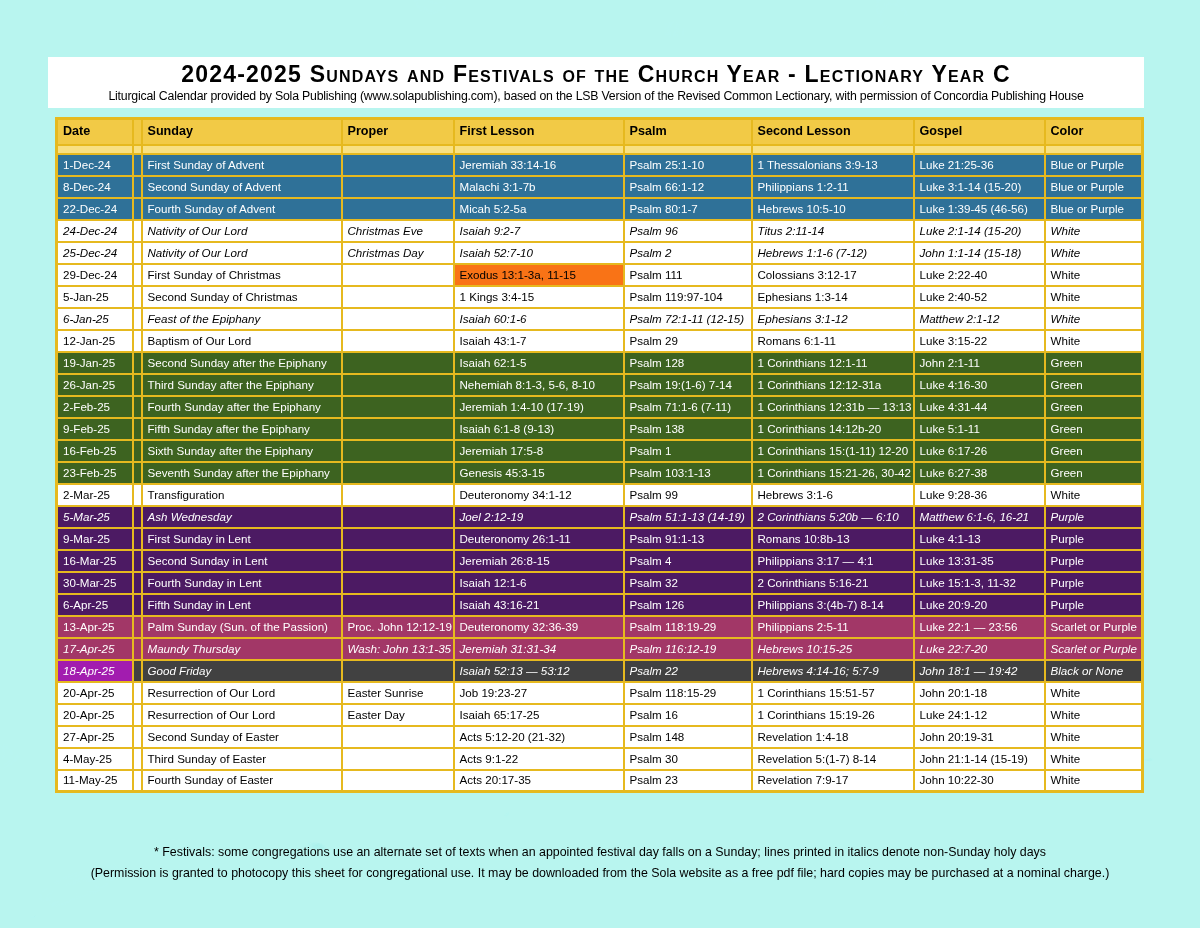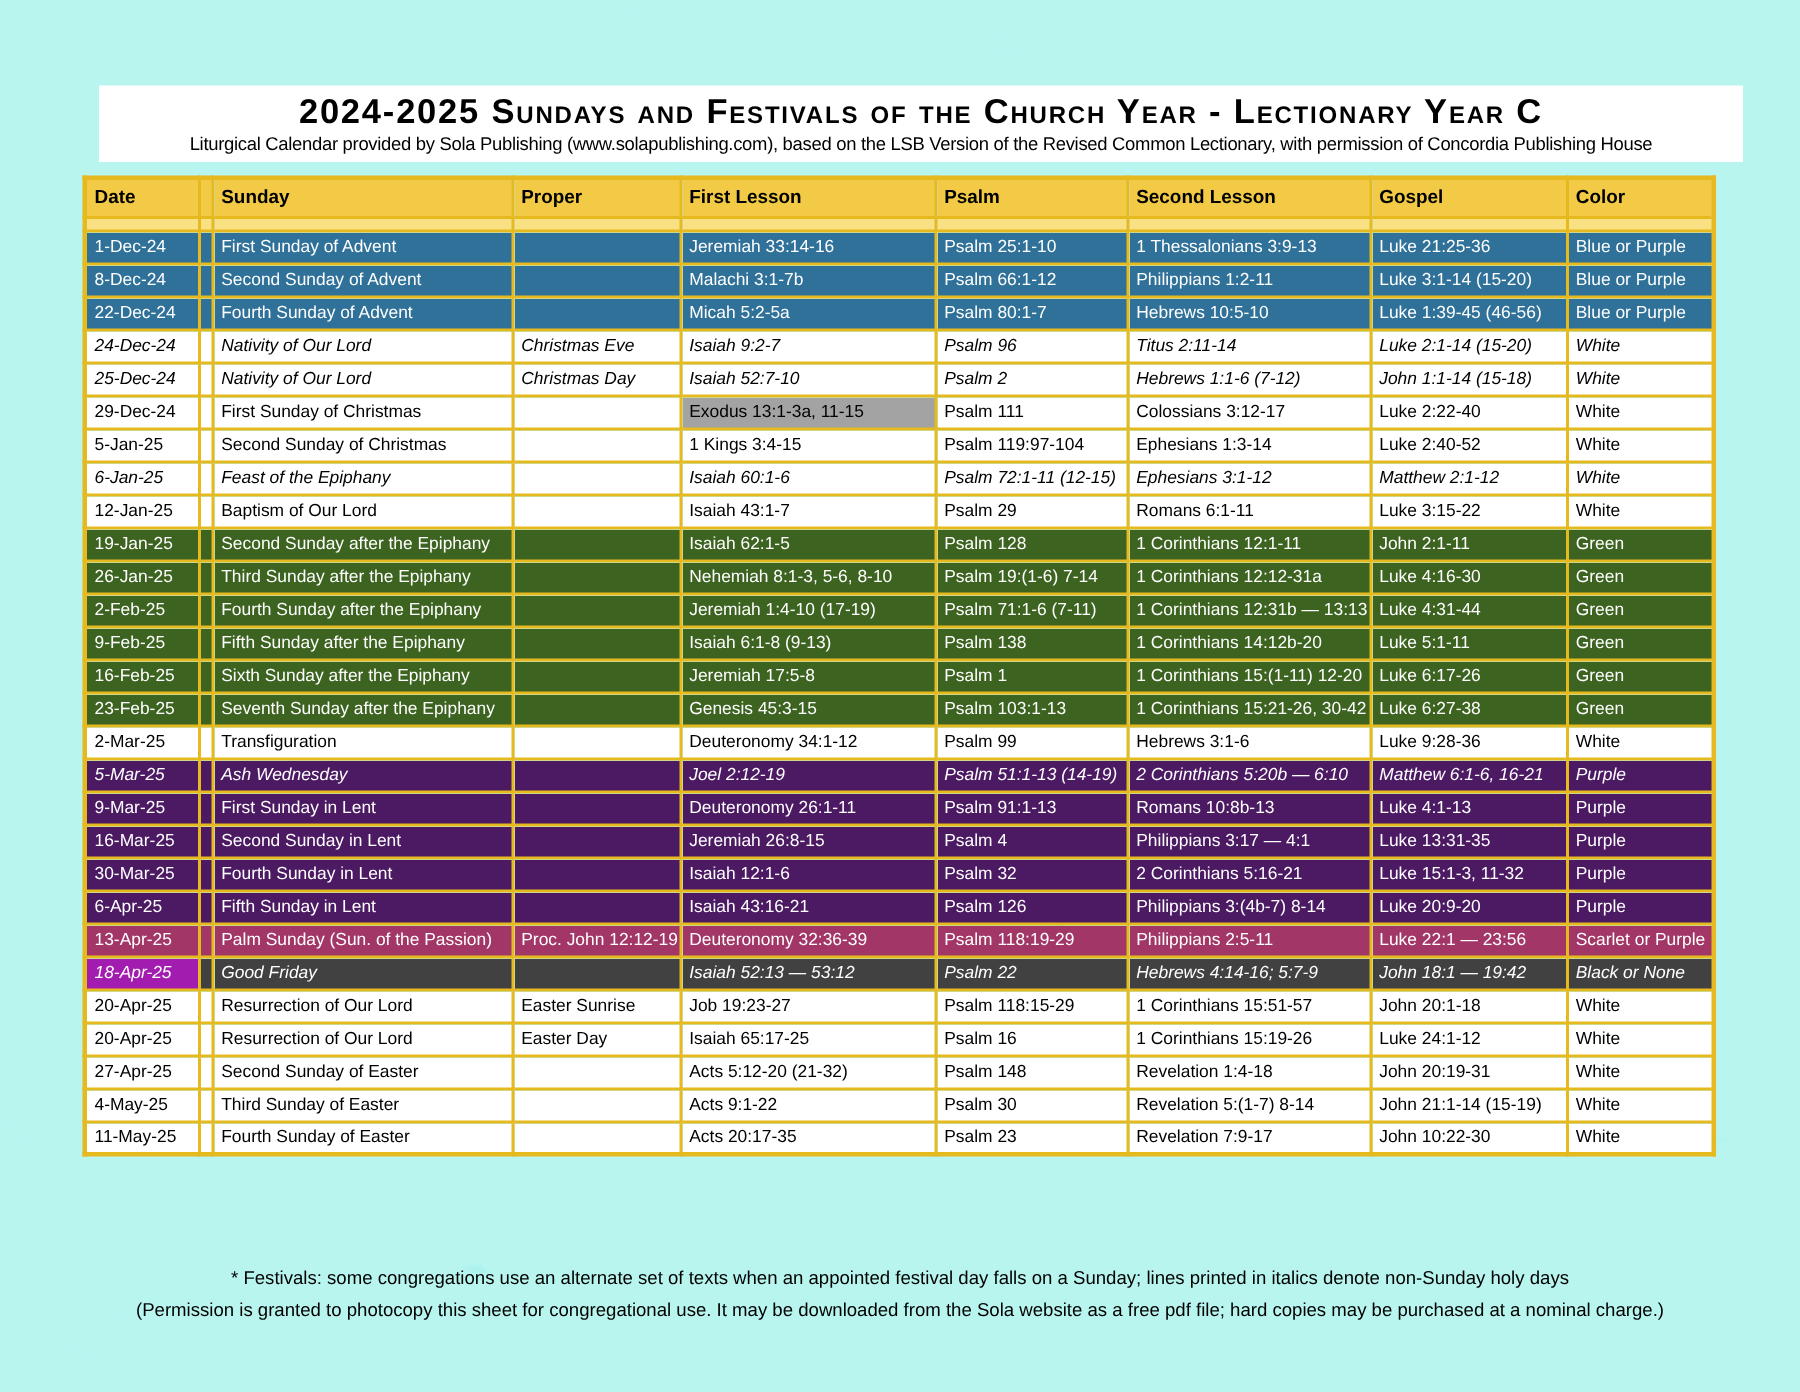--- a/index.html
+++ b/index.html
@@ -2,21 +2,21 @@
 <html><head>
 <meta charset="utf-8">
 <style>
   * { margin:0; padding:0; box-sizing:border-box; }
   html,body { width:1200px; height:928px; overflow:hidden; }
   body { font-family:"Liberation Sans", sans-serif; position:relative; background:#2CCFC3; }
 
   .water { position:absolute; inset:0; z-index:0; }
 
   .title-band{
-    position:absolute; left:66px; top:57px; width:1096px; height:51px;
+    position:absolute; left:48px; top:57px; width:1096px; height:51px;
     background:#ffffff; z-index:2; text-align:center; padding-top:4px;
   }
   .title-band h1{
     font-size:23px; font-weight:700; color:#000;
     font-variant:small-caps; letter-spacing:1.2px; line-height:26px;
   }
   .title-band .sub{
     font-size:12.3px; color:#000; line-height:18px; letter-spacing:-0.2px;
   }
 
@@ -160,21 +160,21 @@
         <td class="c-psalm" style="background: rgb(255, 255, 255); color: rgb(0, 0, 0);">Psalm 2</td>
         <td class="c-second-lesson" style="background: rgb(255, 255, 255); color: rgb(0, 0, 0);">Hebrews 1:1-6 (7-12)</td>
         <td class="c-gospel" style="background: rgb(255, 255, 255); color: rgb(0, 0, 0);">John 1:1-14 (15-18)</td>
         <td class="c-color" style="background: rgb(255, 255, 255); color: rgb(0, 0, 0);">White</td>
       </tr>
       <tr class="data-row">
         <td class="c-date" style="background: rgb(255, 255, 255); color: rgb(0, 0, 0);">29-Dec-24</td>
         <td style="background: rgb(255, 255, 255);"></td>
         <td class="c-sunday" style="background: rgb(255, 255, 255); color: rgb(0, 0, 0);">First Sunday of Christmas</td>
         <td class="c-proper" style="background: rgb(255, 255, 255); color: rgb(0, 0, 0);"></td>
-        <td class="c-first-lesson" style="background: #a3a3a3; color: rgb(0, 0, 0);">Exodus 13:1-3a, 11-15</td>
+        <td class="c-first-lesson" style="background: #f97316; color: rgb(0, 0, 0);">Exodus 13:1-3a, 11-15</td>
         <td class="c-psalm" style="background: rgb(255, 255, 255); color: rgb(0, 0, 0);">Psalm 111</td>
         <td class="c-second-lesson" style="background: rgb(255, 255, 255); color: rgb(0, 0, 0);">Colossians 3:12-17</td>
         <td class="c-gospel" style="background: rgb(255, 255, 255); color: rgb(0, 0, 0);">Luke 2:22-40</td>
         <td class="c-color" style="background: rgb(255, 255, 255); color: rgb(0, 0, 0);">White</td>
       </tr>
       <tr class="data-row">
         <td class="c-date" style="background: rgb(255, 255, 255); color: rgb(0, 0, 0);">5-Jan-25</td>
         <td style="background: rgb(255, 255, 255);"></td>
         <td class="c-sunday" style="background: rgb(255, 255, 255); color: rgb(0, 0, 0);">Second Sunday of Christmas</td>
         <td class="c-proper" style="background: rgb(255, 255, 255); color: rgb(0, 0, 0);"></td>
@@ -343,20 +343,31 @@
         <td style="background: rgb(162, 55, 103);"></td>
         <td class="c-sunday" style="background: rgb(162, 55, 103); color: rgb(255, 255, 255);">Palm Sunday (Sun. of the Passion)</td>
         <td class="c-proper" style="background: rgb(162, 55, 103); color: rgb(255, 255, 255);">Proc. John 12:12-19</td>
         <td class="c-first-lesson" style="background: rgb(162, 55, 103); color: rgb(255, 255, 255);">Deuteronomy 32:36-39</td>
         <td class="c-psalm" style="background: rgb(162, 55, 103); color: rgb(255, 255, 255);">Psalm 118:19-29</td>
         <td class="c-second-lesson" style="background: rgb(162, 55, 103); color: rgb(255, 255, 255);">Philippians 2:5-11</td>
         <td class="c-gospel" style="background: rgb(162, 55, 103); color: rgb(255, 255, 255);">Luke 22:1 — 23:56</td>
         <td class="c-color" style="background: rgb(162, 55, 103); color: rgb(255, 255, 255);">Scarlet or Purple</td>
       </tr>
       <tr class="data-row italic">
+        <td class="c-date" style="background: rgb(162, 55, 103); color: rgb(255, 255, 255);">17-Apr-25</td>
+        <td style="background: rgb(162, 55, 103);"></td>
+        <td class="c-sunday" style="background: rgb(162, 55, 103); color: rgb(255, 255, 255);">Maundy Thursday</td>
+        <td class="c-proper" style="background: rgb(162, 55, 103); color: rgb(255, 255, 255);">Wash: John 13:1-35</td>
+        <td class="c-first-lesson" style="background: rgb(162, 55, 103); color: rgb(255, 255, 255);">Jeremiah 31:31-34</td>
+        <td class="c-psalm" style="background: rgb(162, 55, 103); color: rgb(255, 255, 255);">Psalm 116:12-19</td>
+        <td class="c-second-lesson" style="background: rgb(162, 55, 103); color: rgb(255, 255, 255);">Hebrews 10:15-25</td>
+        <td class="c-gospel" style="background: rgb(162, 55, 103); color: rgb(255, 255, 255);">Luke 22:7-20</td>
+        <td class="c-color" style="background: rgb(162, 55, 103); color: rgb(255, 255, 255);">Scarlet or Purple</td>
+      </tr>
+      <tr class="data-row italic">
         <td class="c-date" style="background: #a21caf; color: rgb(255, 255, 255);">18-Apr-25</td>
         <td style="background: rgb(65, 65, 65);"></td>
         <td class="c-sunday" style="background: rgb(65, 65, 65); color: rgb(255, 255, 255);">Good Friday</td>
         <td class="c-proper" style="background: rgb(65, 65, 65); color: rgb(255, 255, 255);"></td>
         <td class="c-first-lesson" style="background: rgb(65, 65, 65); color: rgb(255, 255, 255);">Isaiah 52:13 — 53:12</td>
         <td class="c-psalm" style="background: rgb(65, 65, 65); color: rgb(255, 255, 255);">Psalm 22</td>
         <td class="c-second-lesson" style="background: rgb(65, 65, 65); color: rgb(255, 255, 255);">Hebrews 4:14-16; 5:7-9</td>
         <td class="c-gospel" style="background: rgb(65, 65, 65); color: rgb(255, 255, 255);">John 18:1 — 19:42</td>
         <td class="c-color" style="background: rgb(65, 65, 65); color: rgb(255, 255, 255);">Black or None</td>
       </tr>

